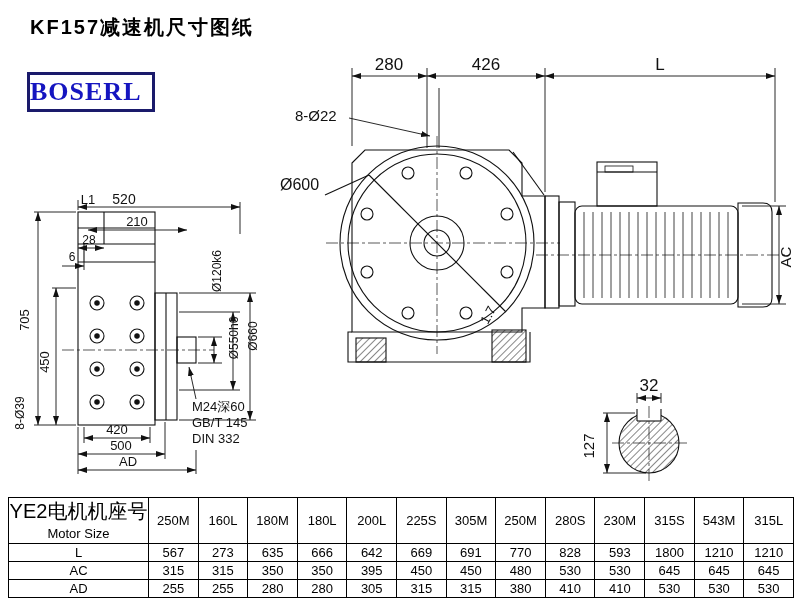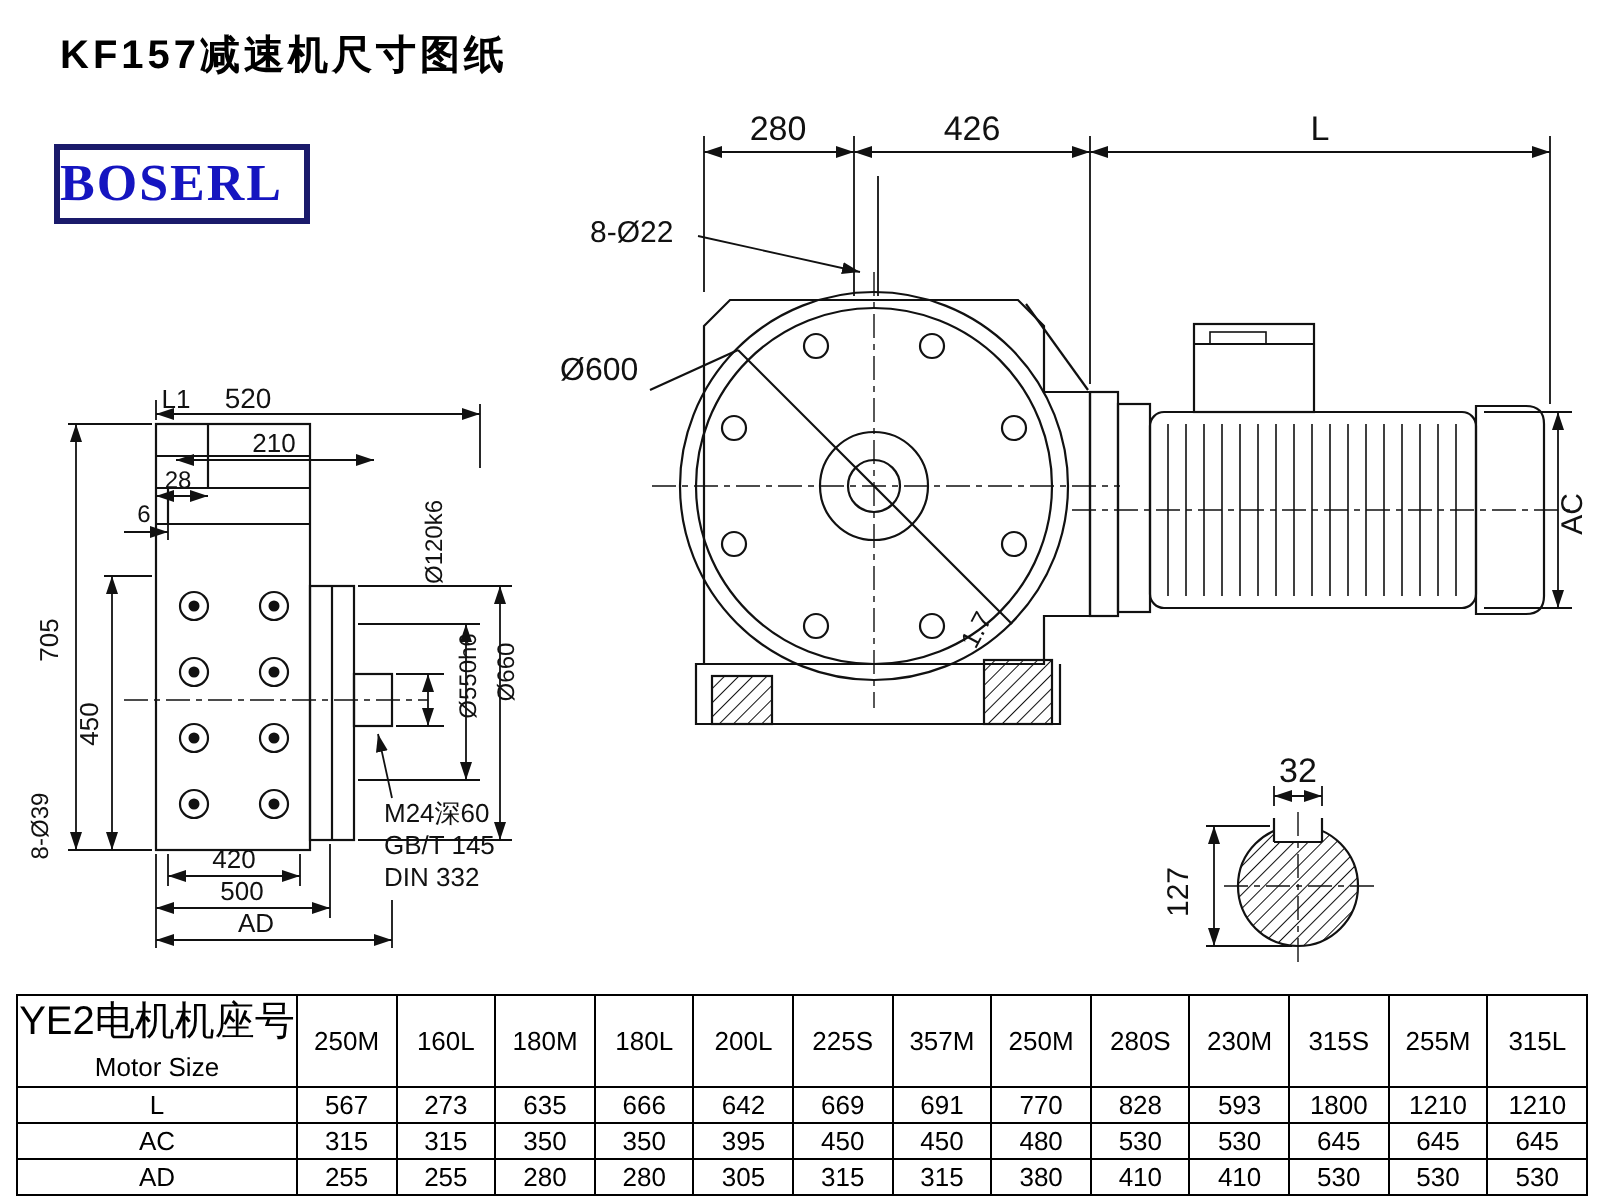--- a/index.html
+++ b/index.html
@@ -220,26 +220,26 @@
       <th class="corner">
         <div class="cn">YE2电机机座号</div>
         <div class="en">Motor Size</div>
       </th>
     <th>250M</th>
         <th>160L</th>
         <th>180M</th>
         <th>180L</th>
         <th>200L</th>
         <th>225S</th>
-        <th>357M</th>
+        <th>305M</th>
         <th>250M</th>
         <th>280S</th>
         <th>230M</th>
         <th>315S</th>
-        <th>255M</th>
+        <th>543M</th>
         <th>315L</th>
       </tr>
   </thead>
   <tbody id="size-table-body">
       <tr>
         <th>L</th>
         <td>567</td>
         <td>273</td>
         <td>635</td>
         <td>666</td>

